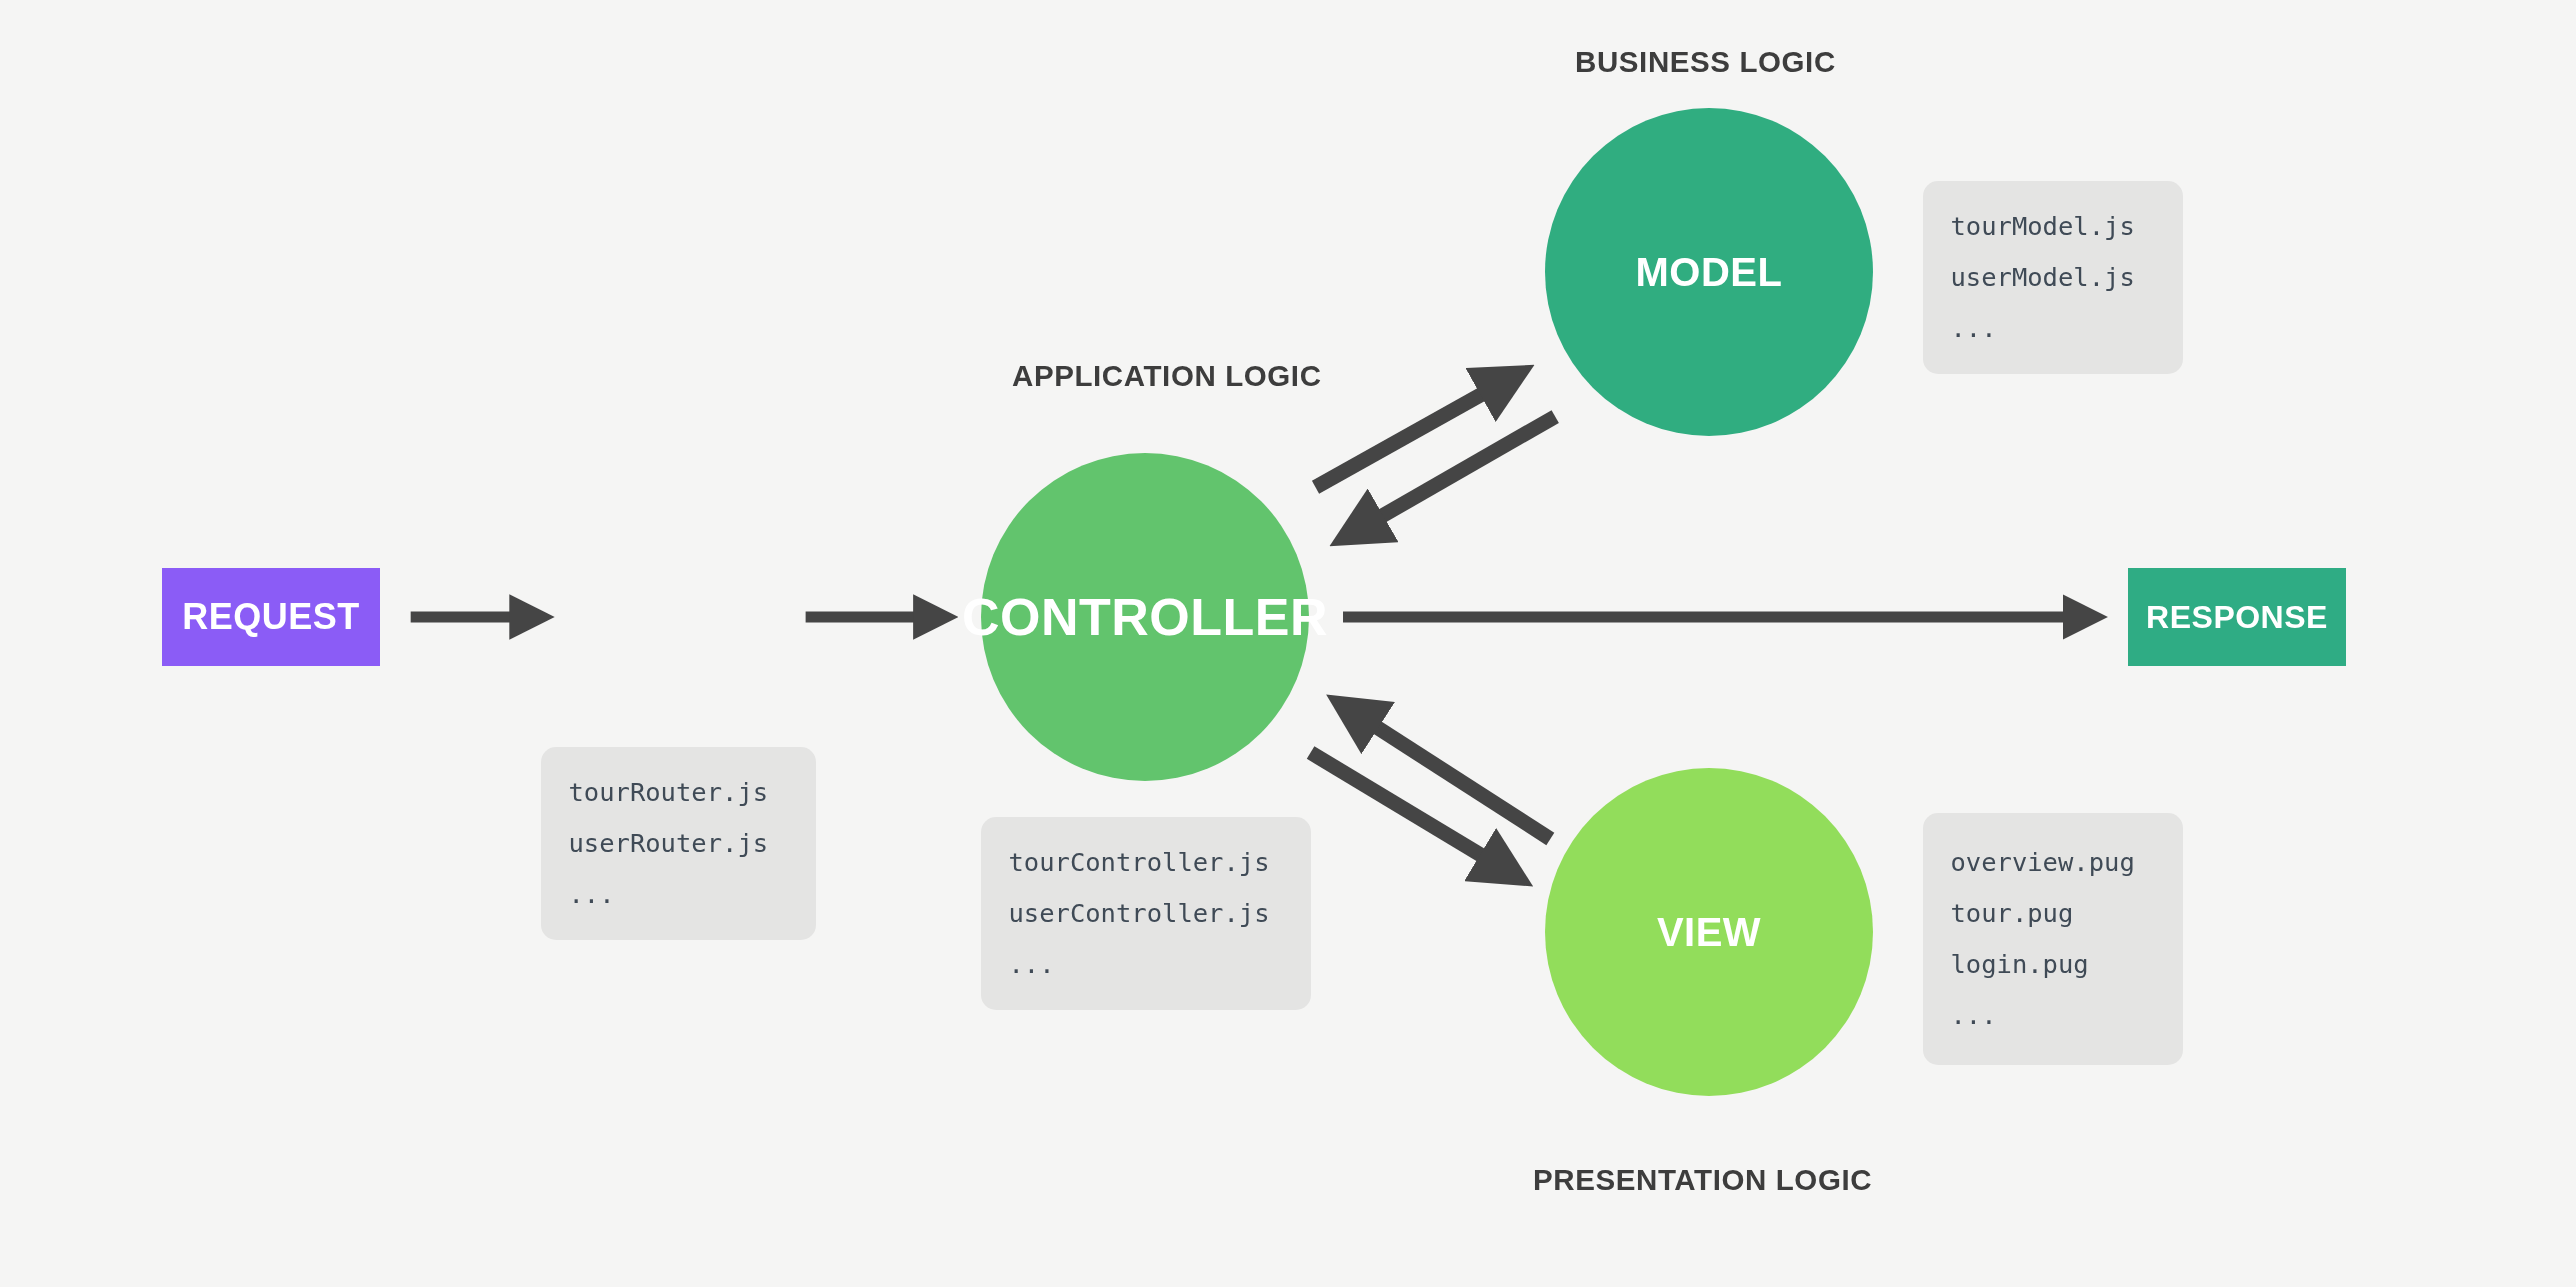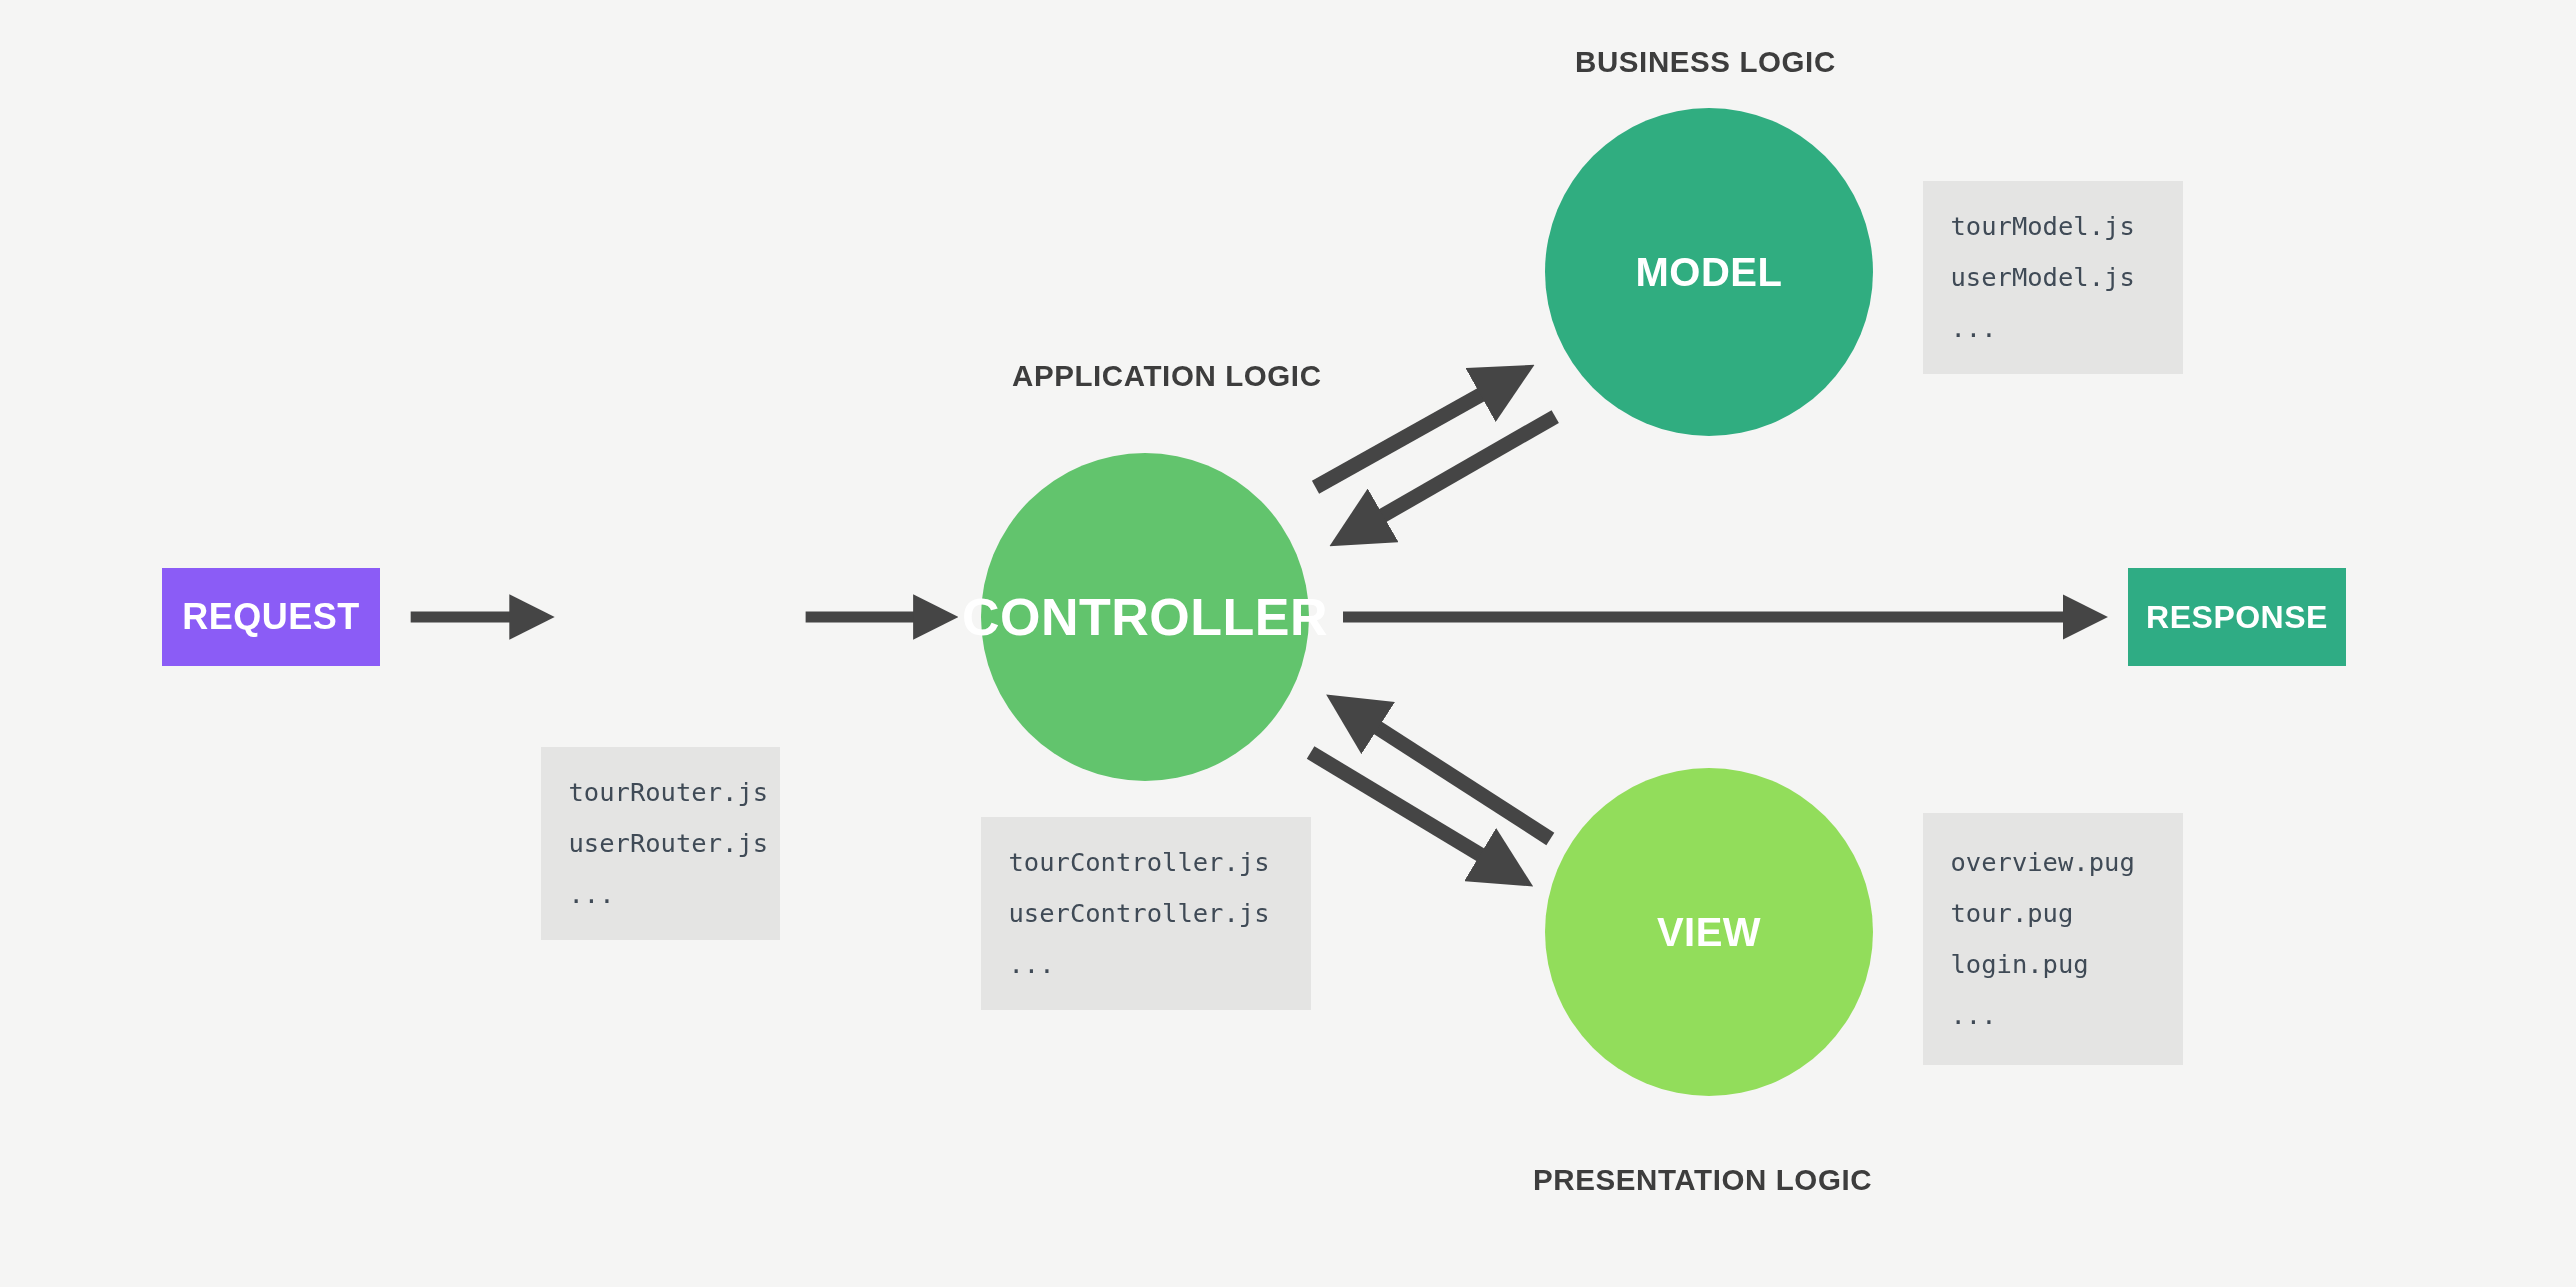--- a/index.html
+++ b/index.html
@@ -91,30 +91,31 @@
 
   
   .filebox {
     position: absolute;
     background: #e4e4e3;
     box-sizing: border-box;
     padding: 29.5px 27.5px;
     display: flex;
     flex-direction: column;
     justify-content: center;
+    border-radius: 15px;
   }
   .filebox .fileline {
     font-family: "DejaVu Sans Mono", monospace;
     font-size: 25.5px;
     color: #3f4a56;
     line-height: 1;
     white-space: pre;
     margin: 12.8px 0;
   }
-  #filebox-router     { left: 541px;  top: 747px; width: 239px; height: 193px; }
+  #filebox-router     { left: 541px;  top: 747px; width: 275px; height: 193px; }
   #filebox-controller { left: 981px;  top: 817px; width: 330px; height: 193px; }
   #filebox-model      { left: 1923px; top: 181px; width: 260px; height: 193px; }
   #filebox-view       { left: 1923px; top: 813px; width: 260px; height: 252px; }
 </style>
 </head>
 <body style="background: rgb(245, 245, 244);">
 
 <div id="canvas" style="background: rgb(245, 245, 244);">
 
   <svg id="arrow-layer" viewBox="0 0 2622 1310" xmlns="http://www.w3.org/2000/svg">

